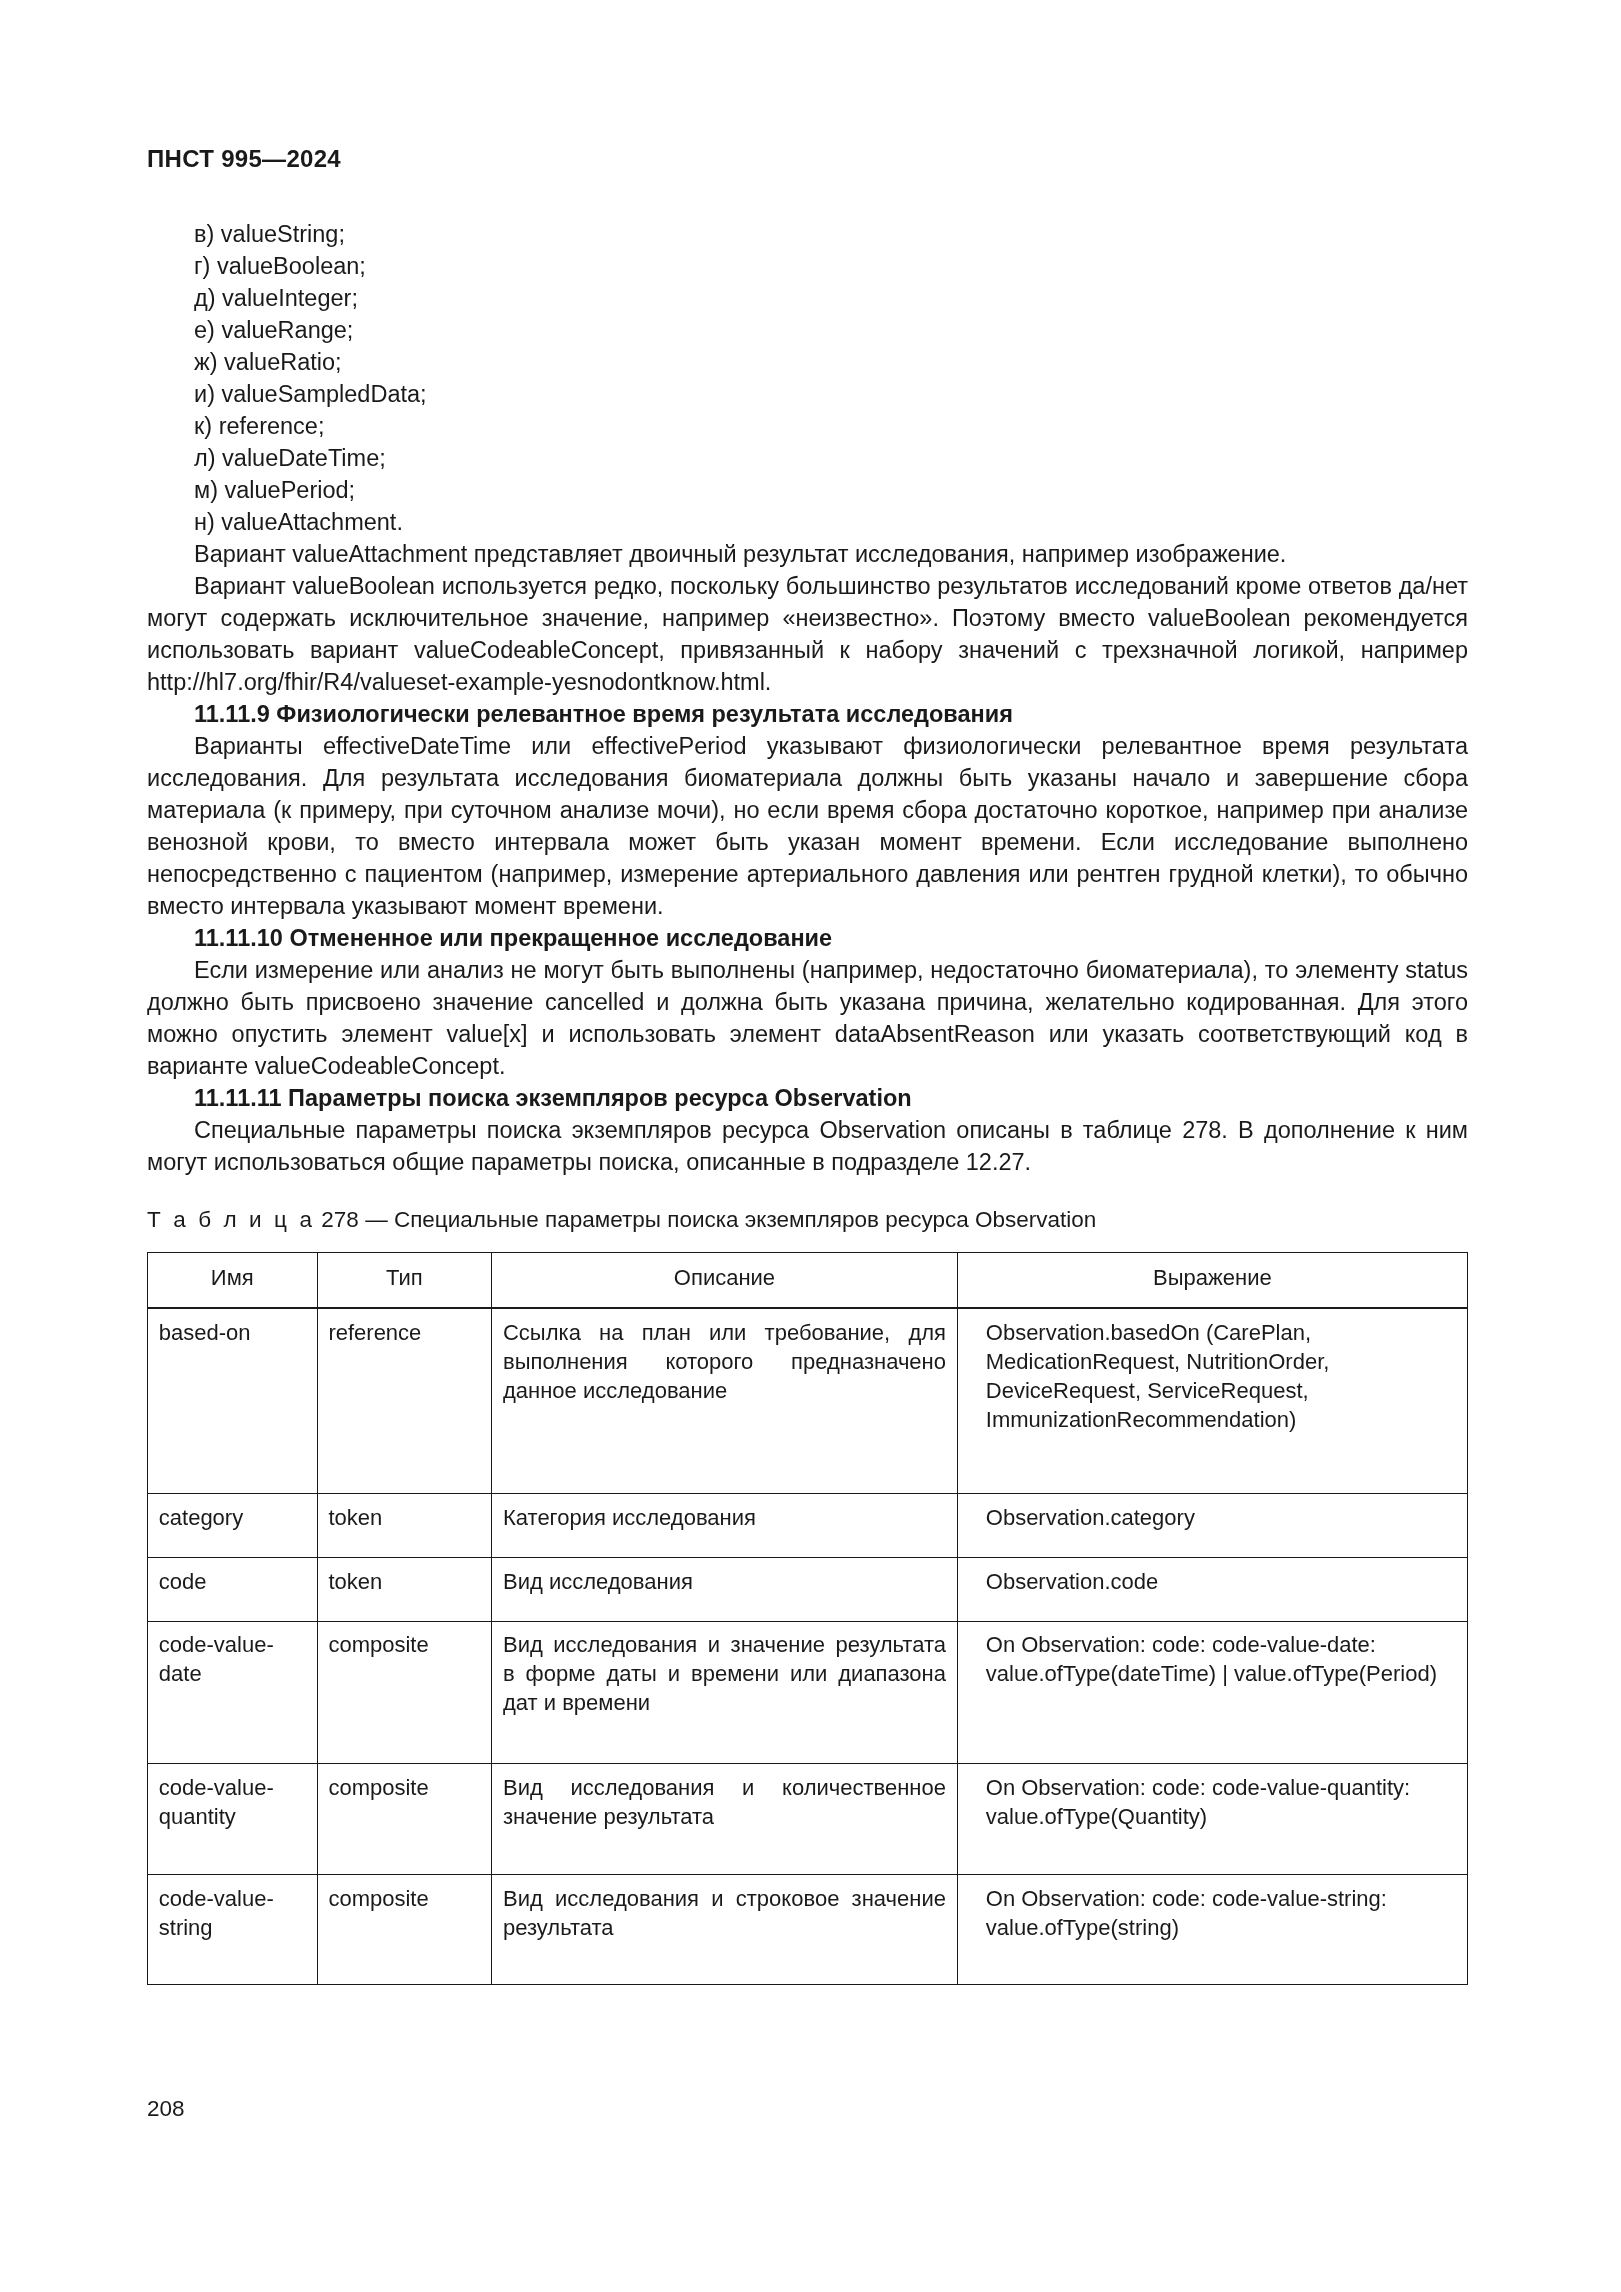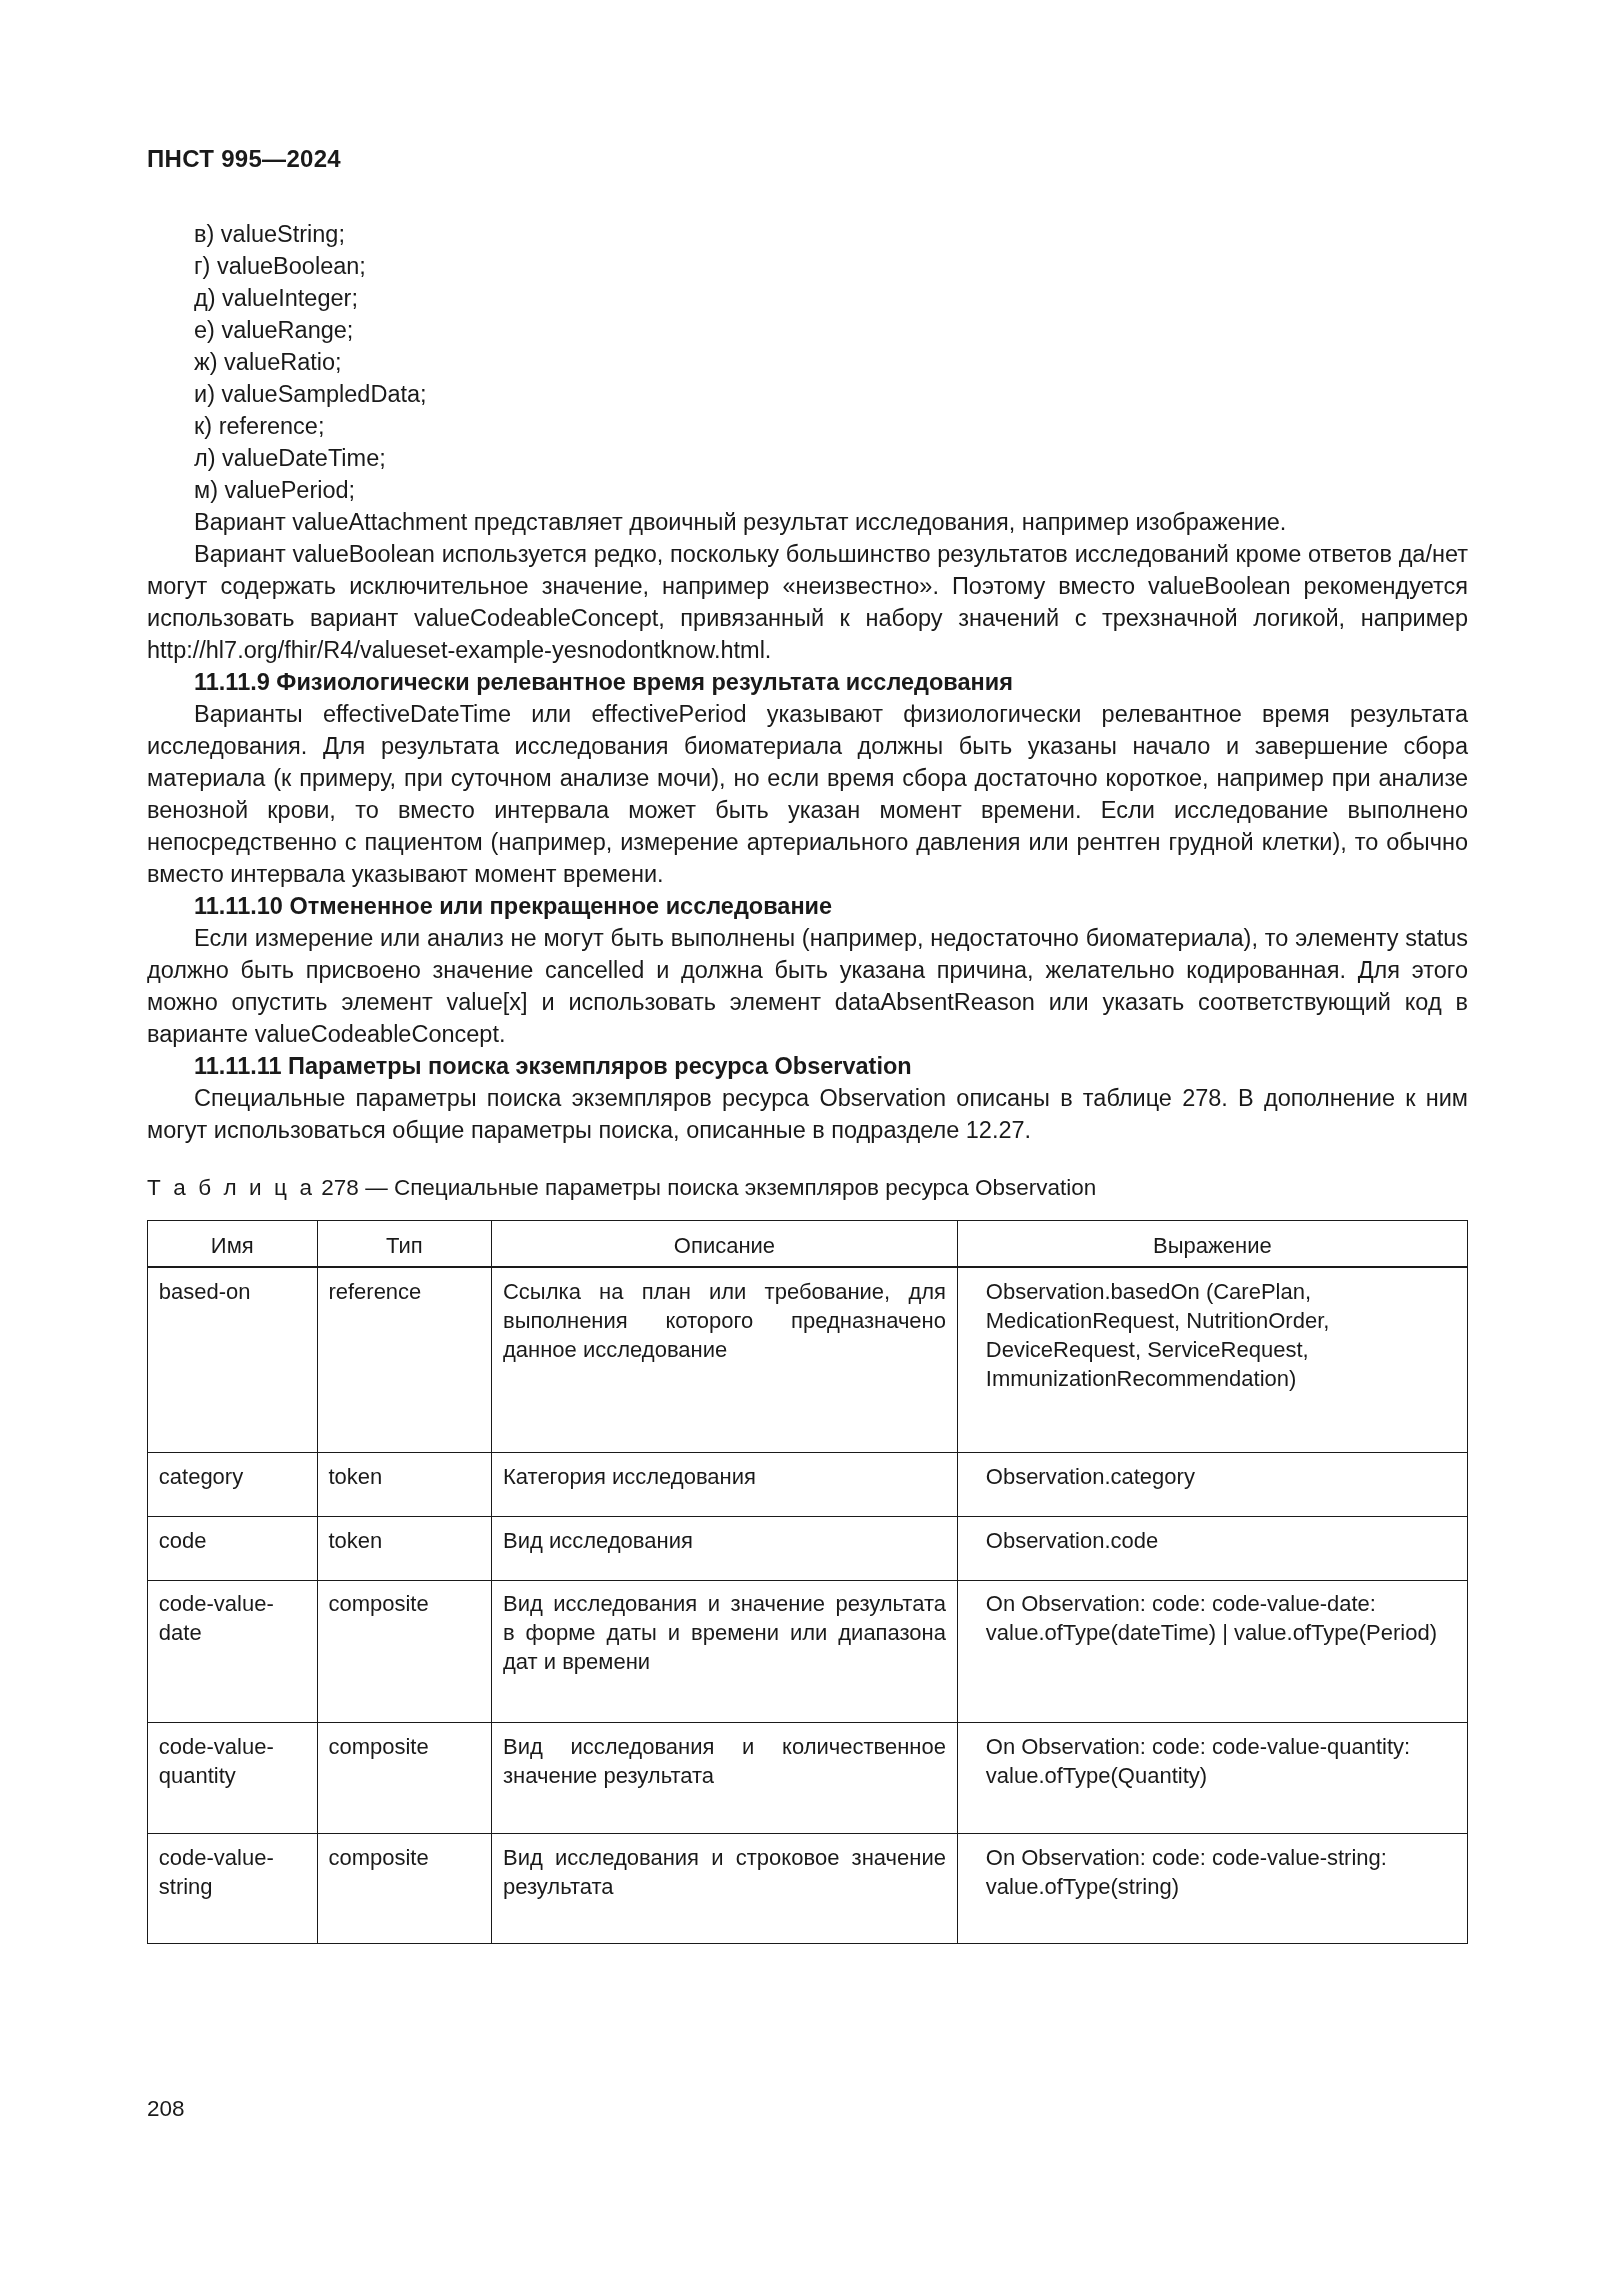--- a/index.html
+++ b/index.html
@@ -82,21 +82,21 @@
   table.params th,
   table.params td {
     border: 1.6px solid #1a1a1a;
     vertical-align: top;
     padding: 8.8px 10.8px 10.8px 10.8px;
     font-weight: normal;
   }
   table.params thead th {
     text-align: center;
     padding-top: 9.8px;
-    padding-bottom: 6px;
+    padding-bottom: 15px;
   }
   table.params thead tr th {
     border-bottom-width: 2.5px;
   }
   table.params td.c-name { width: 147px; }
   table.params td.c-type { width: 152px; }
   table.params td.c-desc { width: 443px; text-align: justify; }
   table.params td.c-expr { width: auto; padding-left: 28px; }
   table.params th.h-name { width: 147px; }
   table.params th.h-type { width: 152px; }
@@ -128,20 +128,21 @@
 
     <div class="list-item">в) valueString;</div>
     <div class="list-item">г) valueBoolean;</div>
     <div class="list-item">д) valueInteger;</div>
     <div class="list-item">е) valueRange;</div>
     <div class="list-item">ж) valueRatio;</div>
     <div class="list-item">и) valueSampledData;</div>
     <div class="list-item">к) reference;</div>
     <div class="list-item">л) valueDateTime;</div>
     <div class="list-item">м) valuePeriod;</div>
+    <div class="list-item">н) valueAttachment.</div>
 
     <p class="para">Вариант valueAttachment представляет двоичный результат исследования, например изображение.</p>
 
     <p class="para">Вариант valueBoolean используется редко, поскольку большинство результатов исследований кроме ответов да/нет могут содержать исключительное значение, например «неизвестно». Поэтому вместо valueBoolean рекомендуется использовать вариант valueCodeableConcept, привязанный к набору значений с трехзначной логикой, например http://hl7.org/fhir/R4/valueset-example-yesnodontknow.html.</p>
 
     <h4 class="sub-head">11.11.9 Физиологически релевантное время результата исследования</h4>
 
     <p class="para">Варианты effectiveDateTime или effectivePeriod указывают физиологически релевантное время результата исследования. Для результата исследования биоматериала должны быть указаны начало и завершение сбора материала (к примеру, при суточном анализе мочи), но если время сбора достаточно короткое, например при анализе венозной крови, то вместо интервала может быть указан момент времени. Если исследование выполнено непосредственно с пациентом (например, измерение артериального давления или рентген грудной клетки), то обычно вместо интервала указывают момент времени.</p>
 
     <h4 class="sub-head">11.11.10 Отмененное или прекращенное исследование</h4>

